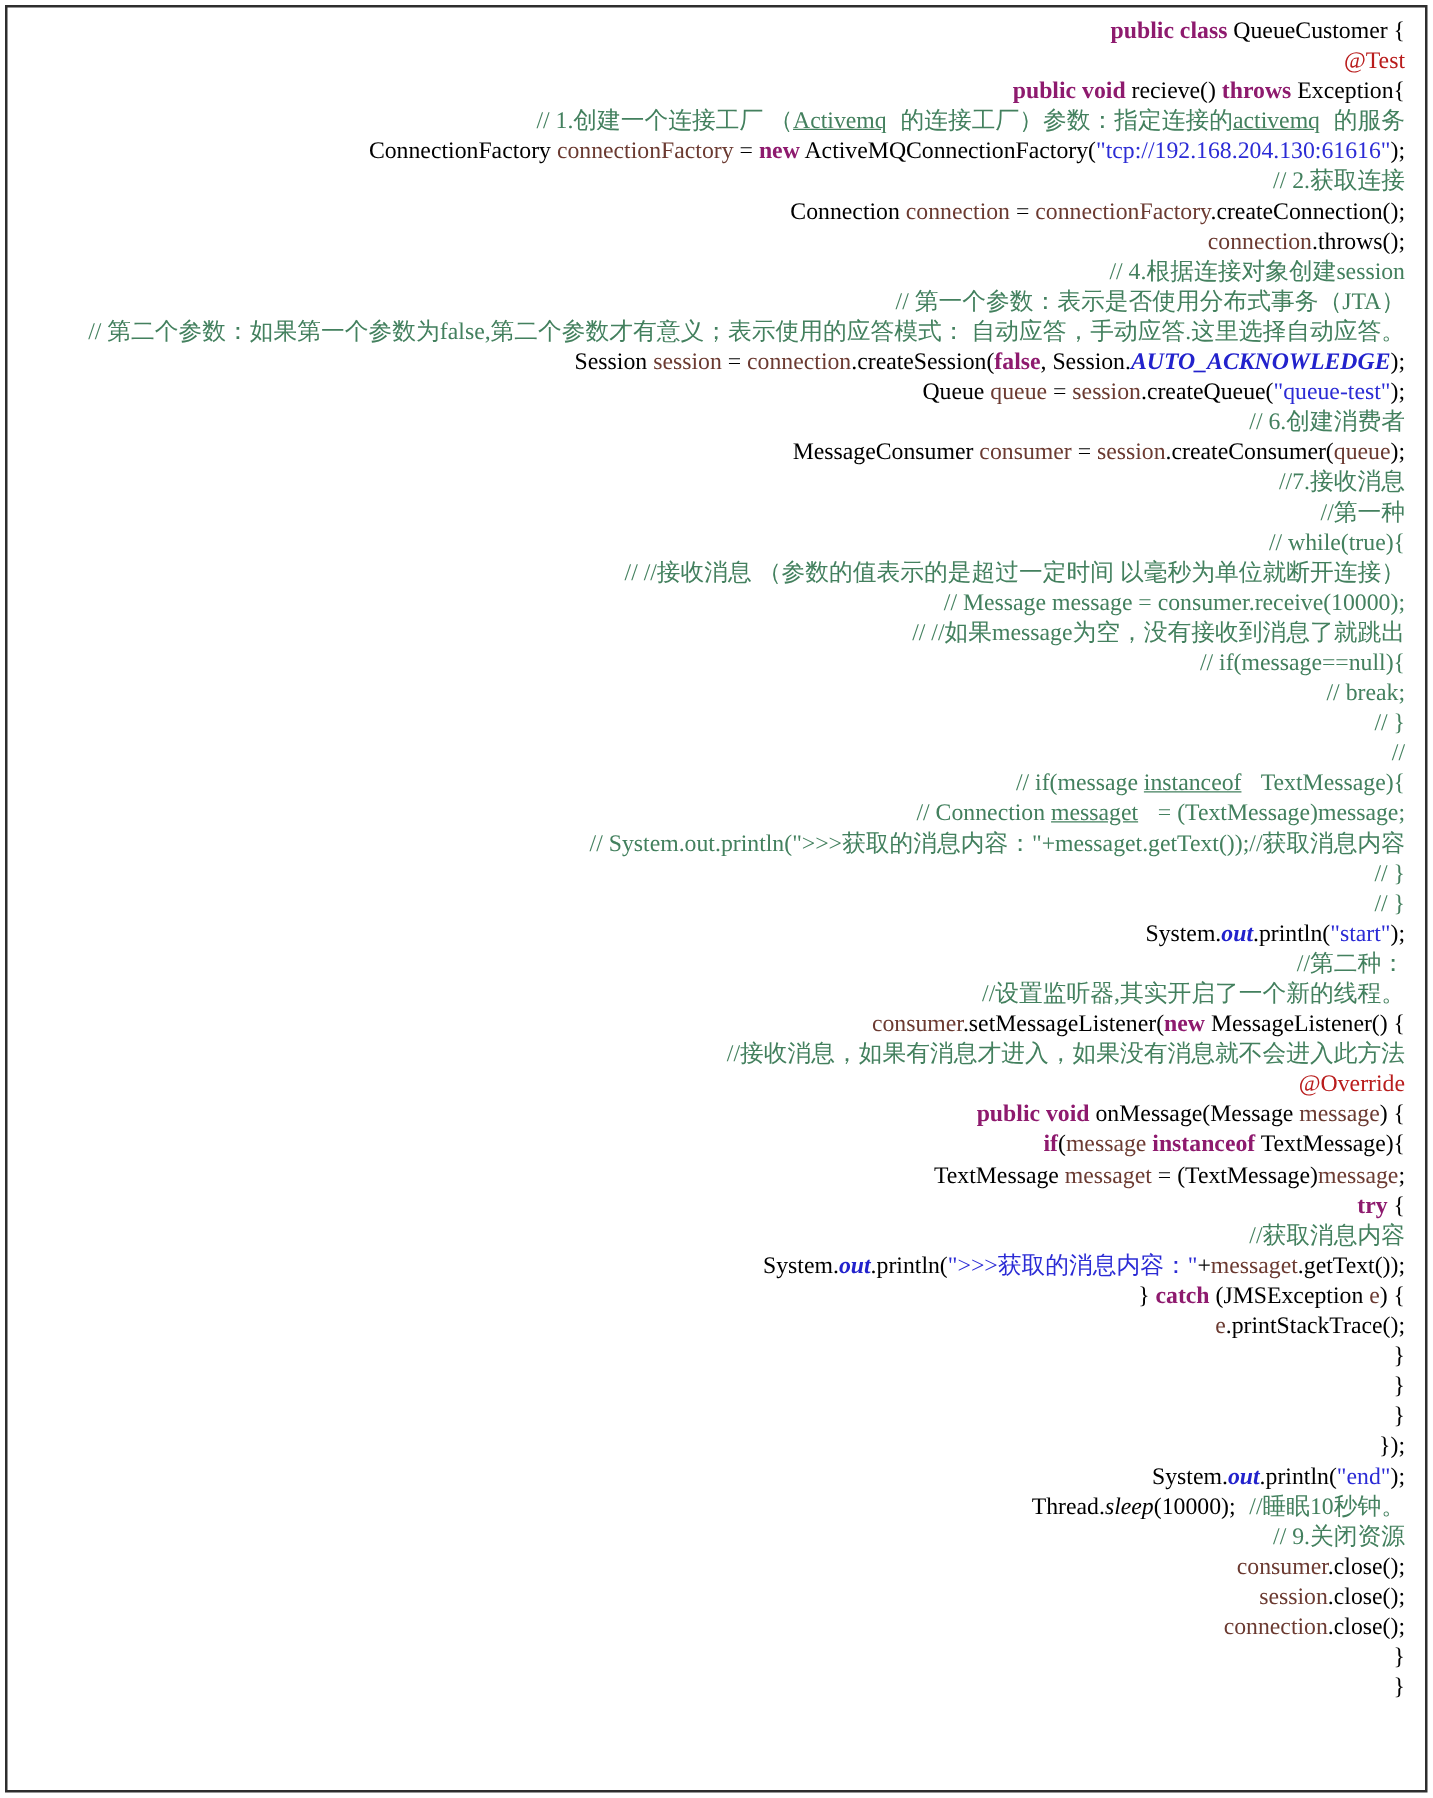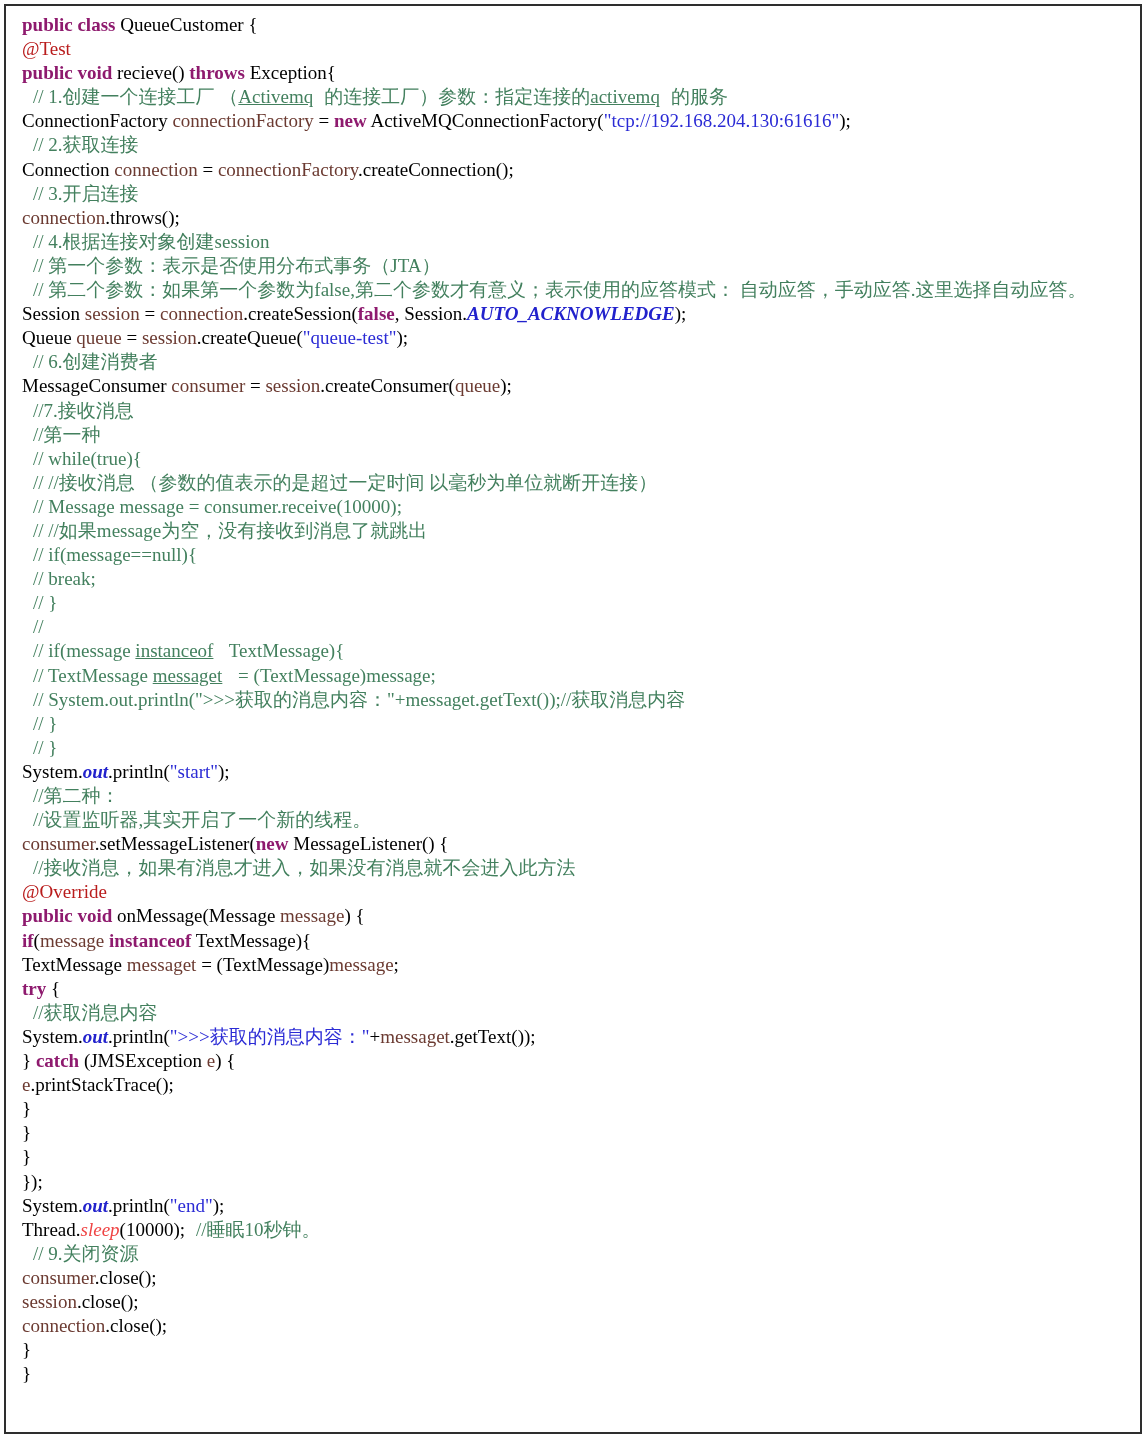--- a/index.html
+++ b/index.html
@@ -17,69 +17,69 @@
     border: 2px solid #2e2e2e;
     box-sizing: border-box;
     padding: 7px 16px 4px 16px;
     background: #ffffff;
     overflow: hidden;
   }
   .code {
     font-size: 19px;
     line-height: 24.1px;
     color: #000000;
+    text-align: right;
   }
   .line {
     white-space: pre-wrap;
     word-break: break-word;
   }
   
   .k  { color: #8e1a6e; font-weight: bold; }               
   .v  { color: #6b3a31; }                                   
   .s  { color: #2b2bd5; }                                   
   .c  { color: #43805e; margin-left: 11px; }                                   
   .cu { color: #43805e; text-decoration: underline; }       
   .g  { color: #b91c1c; }                                   
   .b  { color: #2222cc; font-weight: bold; font-style: italic; } 
-  .bi { color: #ef4444; font-style: italic; }               
+  .bi { color: #000000; font-style: italic; }               
   .t  { color: #000000; }                                   
 </style>
 </head>
 <body>
 
 <div class="frame">
   <div class="code">
       <div class="line"><span class="k">public class</span><span class="t"> QueueCustomer {</span></div>
       <div class="line"><span class="g">@Test</span></div>
       <div class="line"><span class="k">public void</span><span class="t"> recieve() </span><span class="k">throws</span><span class="t"> Exception{</span></div>
       <div class="line"><span class="c">// 1.创建一个连接工厂 （</span><span class="cu">Activemq</span><span class="c">的连接工厂）参数：指定连接的</span><span class="cu">activemq</span><span class="c">的服务</span></div>
       <div class="line"><span class="t">ConnectionFactory </span><span class="v">connectionFactory</span><span class="t"> = </span><span class="k">new</span><span class="t"> ActiveMQConnectionFactory(</span><span class="s">"tcp://192.168.204.130:61616"</span><span class="t">);</span></div>
       <div class="line"><span class="c">// 2.获取连接</span></div>
       <div class="line"><span class="t">Connection </span><span class="v">connection</span><span class="t"> = </span><span class="v">connectionFactory</span><span class="t">.createConnection();</span></div>
-      <div class="line"><span class="c">// 3.开启连接</span></div>
       <div class="line"><span class="v">connection</span><span class="t">.throws();</span></div>
       <div class="line"><span class="c">// 4.根据连接对象创建session</span></div>
       <div class="line"><span class="c">// 第一个参数：表示是否使用分布式事务（JTA）</span></div>
       <div class="line"><span class="c">// 第二个参数：如果第一个参数为false,第二个参数才有意义；表示使用的应答模式： 自动应答，手动应答.这里选择自动应答。</span></div>
       <div class="line"><span class="t">Session </span><span class="v">session</span><span class="t"> = </span><span class="v">connection</span><span class="t">.createSession(</span><span class="k">false</span><span class="t">, Session.</span><span class="b">AUTO_ACKNOWLEDGE</span><span class="t">);</span></div>
       <div class="line"><span class="t">Queue </span><span class="v">queue</span><span class="t"> = </span><span class="v">session</span><span class="t">.createQueue(</span><span class="s">"queue-test"</span><span class="t">);</span></div>
       <div class="line"><span class="c">// 6.创建消费者</span></div>
       <div class="line"><span class="t">MessageConsumer </span><span class="v">consumer</span><span class="t"> = </span><span class="v">session</span><span class="t">.createConsumer(</span><span class="v">queue</span><span class="t">);</span></div>
       <div class="line"><span class="c">//7.接收消息</span></div>
       <div class="line"><span class="c">//第一种</span></div>
       <div class="line"><span class="c">// while(true){</span></div>
       <div class="line"><span class="c">// //接收消息 （参数的值表示的是超过一定时间 以毫秒为单位就断开连接）</span></div>
       <div class="line"><span class="c">// Message message = consumer.receive(10000);</span></div>
       <div class="line"><span class="c">// //如果message为空，没有接收到消息了就跳出</span></div>
       <div class="line"><span class="c">// if(message==null){</span></div>
       <div class="line"><span class="c">// break;</span></div>
       <div class="line"><span class="c">// }</span></div>
       <div class="line"><span class="c">//</span></div>
       <div class="line"><span class="c">// if(message </span><span class="cu">instanceof</span><span class="c"> TextMessage){</span></div>
-      <div class="line"><span class="c">// TextMessage </span><span class="cu">messaget</span><span class="c"> = (TextMessage)message;</span></div>
+      <div class="line"><span class="c">// Connection </span><span class="cu">messaget</span><span class="c"> = (TextMessage)message;</span></div>
       <div class="line"><span class="c">// System.out.println("&gt;&gt;&gt;获取的消息内容："+messaget.getText());//获取消息内容</span></div>
       <div class="line"><span class="c">// }</span></div>
       <div class="line"><span class="c">// }</span></div>
       <div class="line"><span class="t">System.</span><span class="b">out</span><span class="t">.println(</span><span class="s">"start"</span><span class="t">);</span></div>
       <div class="line"><span class="c">//第二种：</span></div>
       <div class="line"><span class="c">//设置监听器,其实开启了一个新的线程。</span></div>
       <div class="line"><span class="v">consumer</span><span class="t">.setMessageListener(</span><span class="k">new</span><span class="t"> MessageListener() {</span></div>
       <div class="line"><span class="c">//接收消息，如果有消息才进入，如果没有消息就不会进入此方法</span></div>
       <div class="line"><span class="g">@Override</span></div>
       <div class="line"><span class="k">public void</span><span class="t"> onMessage(Message </span><span class="v">message</span><span class="t">) {</span></div>

